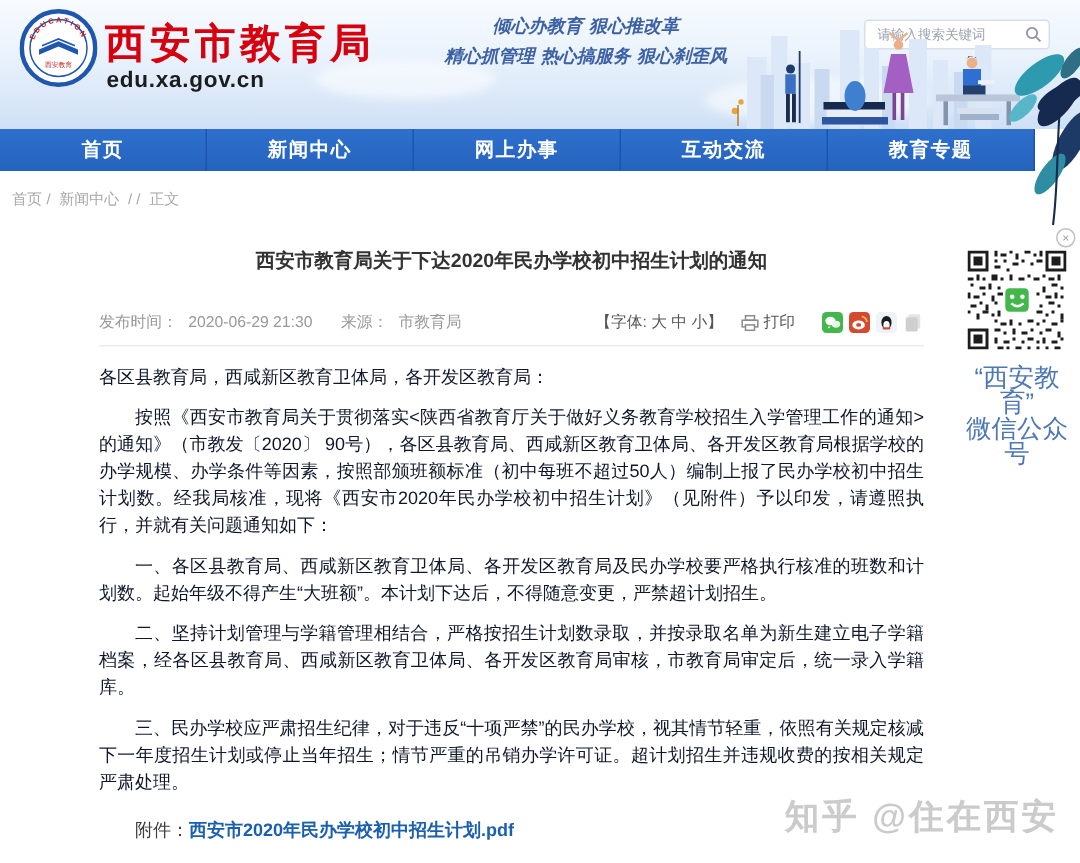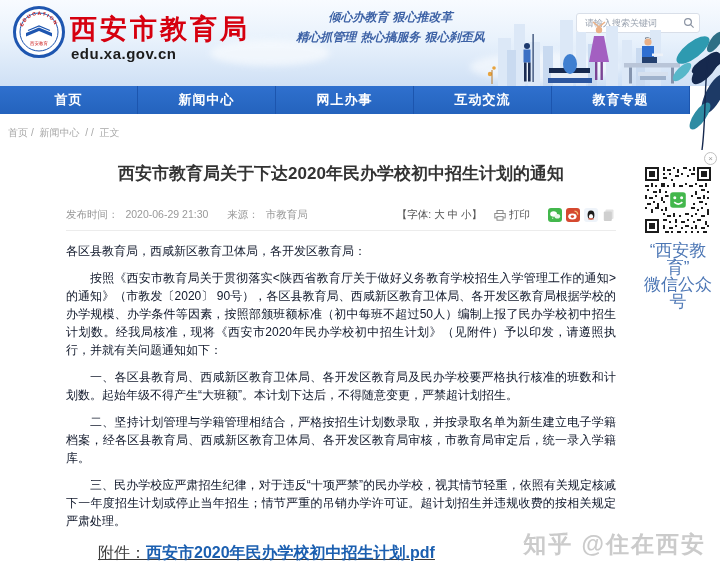--- a/index.html
+++ b/index.html
@@ -33,34 +33,34 @@
             font-size:13px;font-weight:bold;border-right:1px solid #1c55ae;cursor:pointer;letter-spacing:1px;}
   .nav-leaf{position:absolute;left:684px;top:50px;width:36px;height:102px;z-index:5;pointer-events:none;}
 
   
   .breadcrumb{position:absolute;left:8px;top:126px;font-size:10px;color:#a8a8a8;}
   .breadcrumb span{margin-right:3px;}
   .crumb-link{cursor:pointer;}
 
   
   .article{position:absolute;left:66px;top:148px;width:550px;}
-  .article-title{text-align:center;font-size:17px;font-weight:bold;color:#333;line-height:24px;margin:14px 0 0;}
+  .article-title{text-align:center;font-size:13px;font-weight:bold;color:#333;line-height:24px;margin:14px 0 0;}
   .meta-row{margin-top:22px;display:flex;justify-content:space-between;align-items:center;
             font-size:10.5px;color:#999;padding-bottom:8px;border-bottom:1px solid #ececec;}
   .meta-left span{margin-right:4px;text-align:right;}
   .meta-right{display:flex;align-items:center;color:#555;}
   .font-ctrl{margin-right:12px;cursor:pointer;}
   .print-btn{display:flex;align-items:center;margin-right:14px;cursor:pointer;color:#555;}
   .print-btn svg{margin-right:3px;}
   .share-icons{display:flex;align-items:center;}
   .share-icons .sh{width:14px;height:14px;margin-left:4px;cursor:pointer;}
   .article-body{margin-top:11px;font-size:12px;line-height:18px;color:#0f172a;text-align:justify;}
   .article-body p{margin:0 0 9px;text-indent:2em;}
   .article-body p.no-indent{text-indent:0;}
-  .attachment{margin-top:14px;font-size:16px;text-indent:2em;color:#3d3d3d;line-height:18px;text-decoration:underline;}
+  .attachment{margin-top:14px;font-size:12px;text-indent:2em;color:#3d3d3d;line-height:18px;}
   .attachment a{color:#1b5fb0;font-weight:bold;text-decoration:none;cursor:pointer;}
 
   
   .qr-panel{position:absolute;left:639px;top:150px;width:78px;text-align:center;}
   .qr-close{position:absolute;right:0;top:2px;width:11px;height:11px;border:1px solid #c0c0c0;border-radius:50%;
             color:#999;font-size:8px;line-height:11px;text-align:center;cursor:pointer;background:#fff;}
   .qr-code{width:66px;height:66px;margin-top:17px;}
   .qr-caption{font-size:17px;color:#4d77b5;line-height:17px;margin-top:5px;}
 
   

